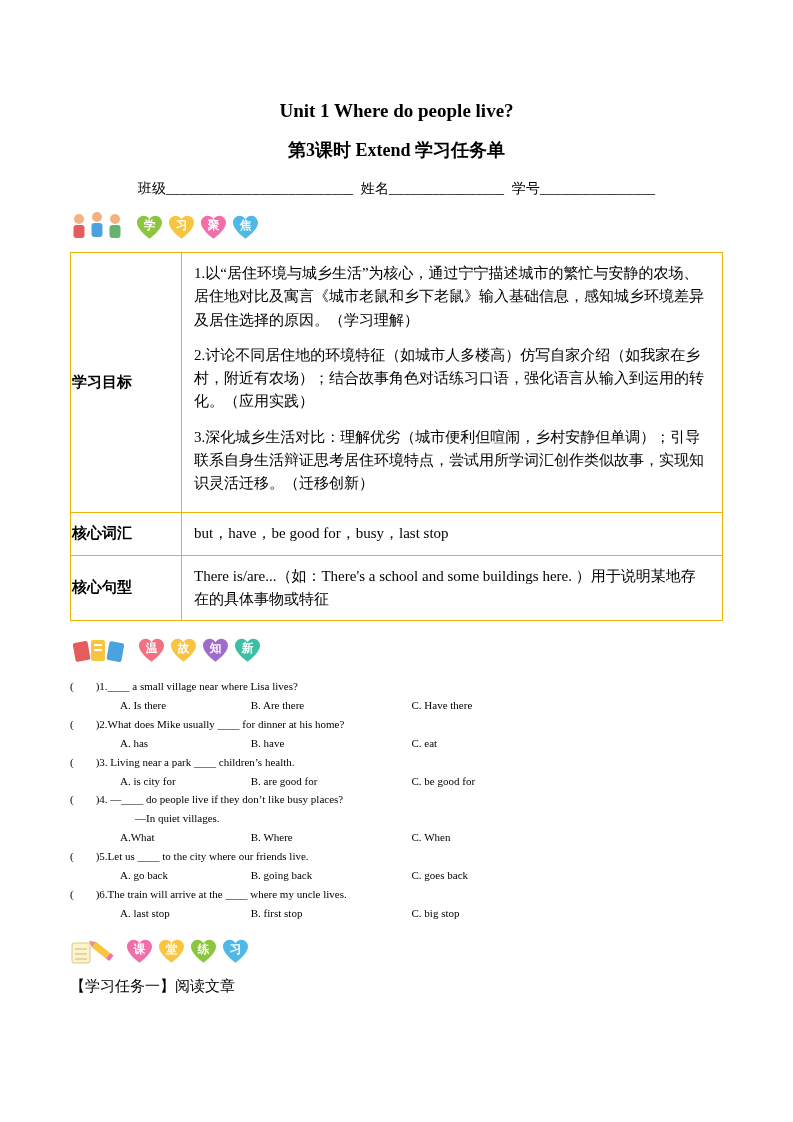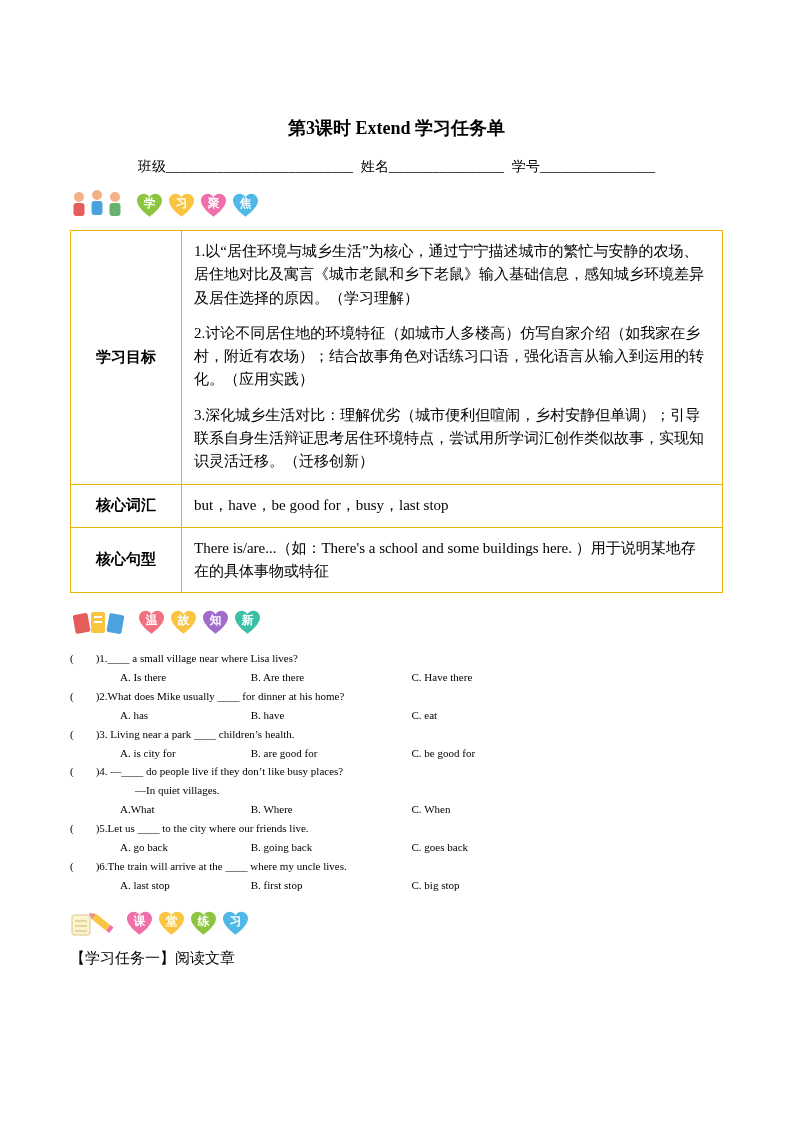--- a/index.html
+++ b/index.html
@@ -12,38 +12,39 @@
   .subtitle{margin:16px 0 0;text-align:center;font-size:18px;font-weight:700;}
   .info-line{margin-top:18px;text-align:center;font-size:14px;white-space:pre-wrap;letter-spacing:.2px;}
   .badge-row{display:flex;align-items:center;margin-top:10px;height:38px;}
   .clipart{margin-right:10px;flex:0 0 auto;}
   .heart{margin-right:5px;flex:0 0 auto;}
   .heart text{font-family:"Liberation Sans","DejaVu Sans",sans-serif;font-weight:700;font-size:14px;fill:#ffffff;}
   .c-green{fill:#8cc63f}.c-yellow{fill:#f9c440}.c-pink{fill:#f06eaa}.c-blue{fill:#4fb8e7}
   .c-red{fill:#f2707f}.c-purple{fill:#a06cc9}.c-teal{fill:#3dbfa5}
   table.focus-table{width:100%;border-collapse:collapse;margin-top:6px;}
   .focus-table td{border:1px solid #eab308;font-size:15px;vertical-align:middle;}
-  .label-cell{width:108px;text-align:center;font-family:Liberation Mono, monospace;font-weight:700;}
+  .label-cell{width:108px;font-family:Liberation Mono, monospace;font-weight:700;}
   .content-cell{padding:9px 12px;line-height:1.55;}
   .content-cell p{margin:0 0 12px;}
-  .content-cell p:last-child{margin-bottom:2px;}
+  .content-cell p:last-child{margin-bottom:8px;}
   .quiz{margin-top:8px;font-size:11px;line-height:1.72;}
   .q-line{white-space:pre-wrap;}
   .q-sub{padding-left:65px;}
   .options{padding-left:50px;}
   .opt{display:inline-block;}
   .opt-a{width:128px;}
   .opt-b{width:158px;}
   .task-line{margin-top:6px;font-size:15px;}
 </style>
 </head>
 <body>
 
 <div class="page">
 
+  <h1 class="title">Unit 1 Where do people live?</h1>
   <h2 class="subtitle">第3课时  Extend  学习任务单</h2>
   <div class="info-line">班级__________________________  姓名________________  学号________________</div>
 
   <div class="badge-row">
     <svg class="clipart" width="56" height="34" viewBox="0 0 56 34">
       <circle cx="9" cy="9" r="5" fill="#f3b284"></circle>
       <rect x="3.5" y="15" width="11" height="13" rx="3" fill="#e55c5c"></rect>
       <circle cx="27" cy="7" r="5" fill="#f3b284"></circle>
       <rect x="21.5" y="13" width="11" height="14" rx="3" fill="#4aa3df"></rect>
       <circle cx="45" cy="9" r="5" fill="#f3b284"></circle>

